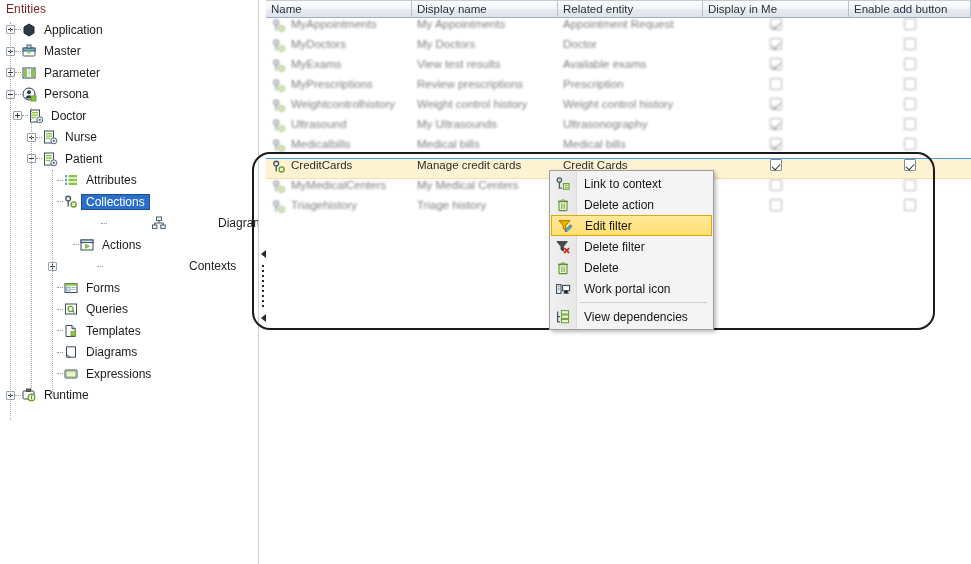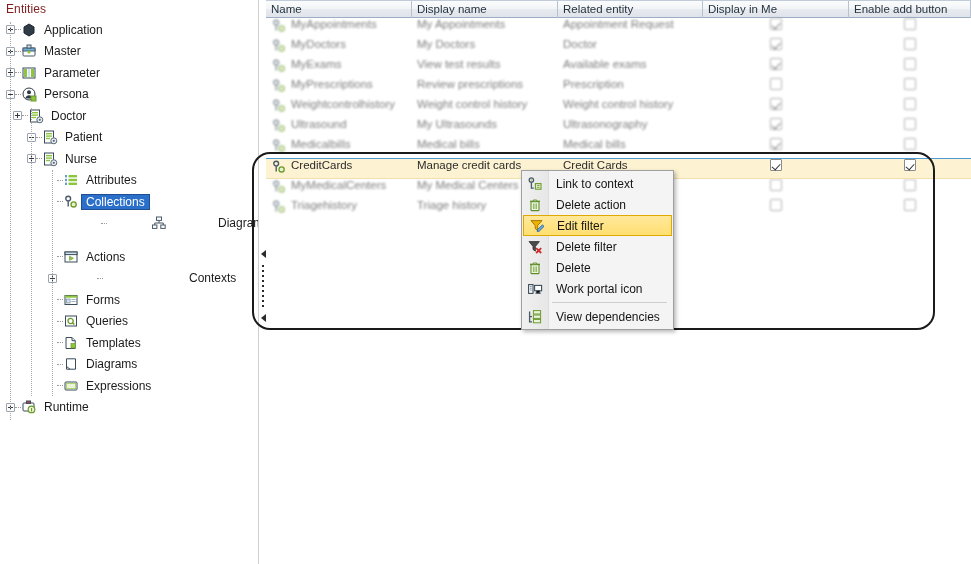--- a/index.html
+++ b/index.html
@@ -197,22 +197,22 @@
   }
   .sp-dots {
     width: 2px;
     height: 42px;
     background-image: repeating-linear-gradient(to bottom,#2a2a2a 0 2px,transparent 2px 5px);
   }
 
   
   #ctxmenu {
     position: absolute;
-    left: 521px; top: 170px;
-    width: 153px;
+    left: 549px; top: 170px;
+    width: 165px;
     background: #f4f4f4;
     border: 1px solid #a0a0a0;
     box-shadow: 2px 2px 4px rgba(0,0,0,.28);
     z-index: 30;
     padding: 2px 0;
   }
   #ctxmenu::before {
     content: "";
     position: absolute;
     left: 0; top: 0;
@@ -319,48 +319,48 @@
               <rect x="4" y="4" width="6" height="1.4" fill="#8cc63f"></rect>
               <rect x="4" y="6.4" width="6" height="1.4" fill="#8cc63f"></rect>
               <rect x="4" y="8.8" width="4" height="1.4" fill="#8cc63f"></rect>
               <circle cx="11.8" cy="11.8" r="3" fill="#e9eef3" stroke="#5a6a78"></circle>
               <circle cx="11.8" cy="11.8" r="1.1" fill="#5a6a78"></circle>
             </svg>
           </span>
           <span class="tlabel">Doctor</span>
         </div>
         <div class="tnode" style="padding-left: 27px;">
-          <span class="exp"></span>
+          <span class="exp plus"></span>
           <span class="dots"></span>
           <span class="ic">
             <svg width="16" height="16" viewBox="0 0 16 16">
               <rect x="2.5" y="2" width="9" height="12" fill="#fff" stroke="#3a4b59"></rect>
               <rect x="4" y="4" width="6" height="1.4" fill="#8cc63f"></rect>
               <rect x="4" y="6.4" width="6" height="1.4" fill="#8cc63f"></rect>
               <rect x="4" y="8.8" width="4" height="1.4" fill="#8cc63f"></rect>
               <circle cx="11.8" cy="11.8" r="3" fill="#e9eef3" stroke="#5a6a78"></circle>
               <circle cx="11.8" cy="11.8" r="1.1" fill="#5a6a78"></circle>
             </svg>
           </span>
-          <span class="tlabel">Patient</span>
+          <span class="tlabel">Nurse</span>
         </div>
         <div class="tnode" style="padding-left: 27px;">
-          <span class="exp plus"></span>
+          <span class="exp"></span>
           <span class="dots"></span>
           <span class="ic">
             <svg width="16" height="16" viewBox="0 0 16 16">
               <rect x="2.5" y="2" width="9" height="12" fill="#fff" stroke="#3a4b59"></rect>
               <rect x="4" y="4" width="6" height="1.4" fill="#8cc63f"></rect>
               <rect x="4" y="6.4" width="6" height="1.4" fill="#8cc63f"></rect>
               <rect x="4" y="8.8" width="4" height="1.4" fill="#8cc63f"></rect>
               <circle cx="11.8" cy="11.8" r="3" fill="#e9eef3" stroke="#5a6a78"></circle>
               <circle cx="11.8" cy="11.8" r="1.1" fill="#5a6a78"></circle>
             </svg>
           </span>
-          <span class="tlabel">Nurse</span>
+          <span class="tlabel">Patient</span>
         </div>
         <div class="tnode" style="padding-left: 48px;">
           <span class="exp-sp"></span>
           <span class="dots"></span>
           <span class="ic">
             <svg width="16" height="16" viewBox="0 0 16 16">
               <rect x="2" y="3" width="2" height="2.4" fill="#6aa0c8"></rect>
               <rect x="5.5" y="3" width="8.5" height="2.4" fill="#8cc63f"></rect>
               <rect x="2" y="6.8" width="2" height="2.4" fill="#6aa0c8"></rect>
               <rect x="5.5" y="6.8" width="8.5" height="2.4" fill="#8cc63f"></rect>
@@ -388,21 +388,21 @@
           <span class="ic">
             <svg width="16" height="16" viewBox="0 0 16 16">
               <rect x="5.5" y="2" width="5" height="3.4" fill="#fff" stroke="#4a5a68"></rect>
               <rect x="1.5" y="10" width="4.4" height="3.4" fill="#fff" stroke="#4a5a68"></rect>
               <rect x="9.8" y="10" width="4.4" height="3.4" fill="#fff" stroke="#4a5a68"></rect>
               <path d="M8 5.4v2.6M3.7 10V8h8.6v2" stroke="#4a5a68" fill="none"></path>
             </svg>
           </span>
           <span class="tlabel">Diagrams</span>
         </div>
-        <div class="tnode" style="padding-left: 48px; margin-top: 12px;">
+        <div class="tnode" style="padding-left: 64px;">
           <span class="exp-sp"></span>
           <span class="dots"></span>
           <span class="ic">
             <svg width="16" height="16" viewBox="0 0 16 16">
               <rect x="2" y="3" width="12" height="10" fill="#fff" stroke="#3a4b59"></rect>
               <rect x="2" y="3" width="12" height="2.6" fill="#cfe0ee" stroke="#3a4b59"></rect>
               <polygon points="6.5,7.2 10.5,9.3 6.5,11.4" fill="#8cc63f" stroke="#6a9a2c" stroke-width=".6"></polygon>
             </svg>
           </span>
           <span class="tlabel">Actions</span>

